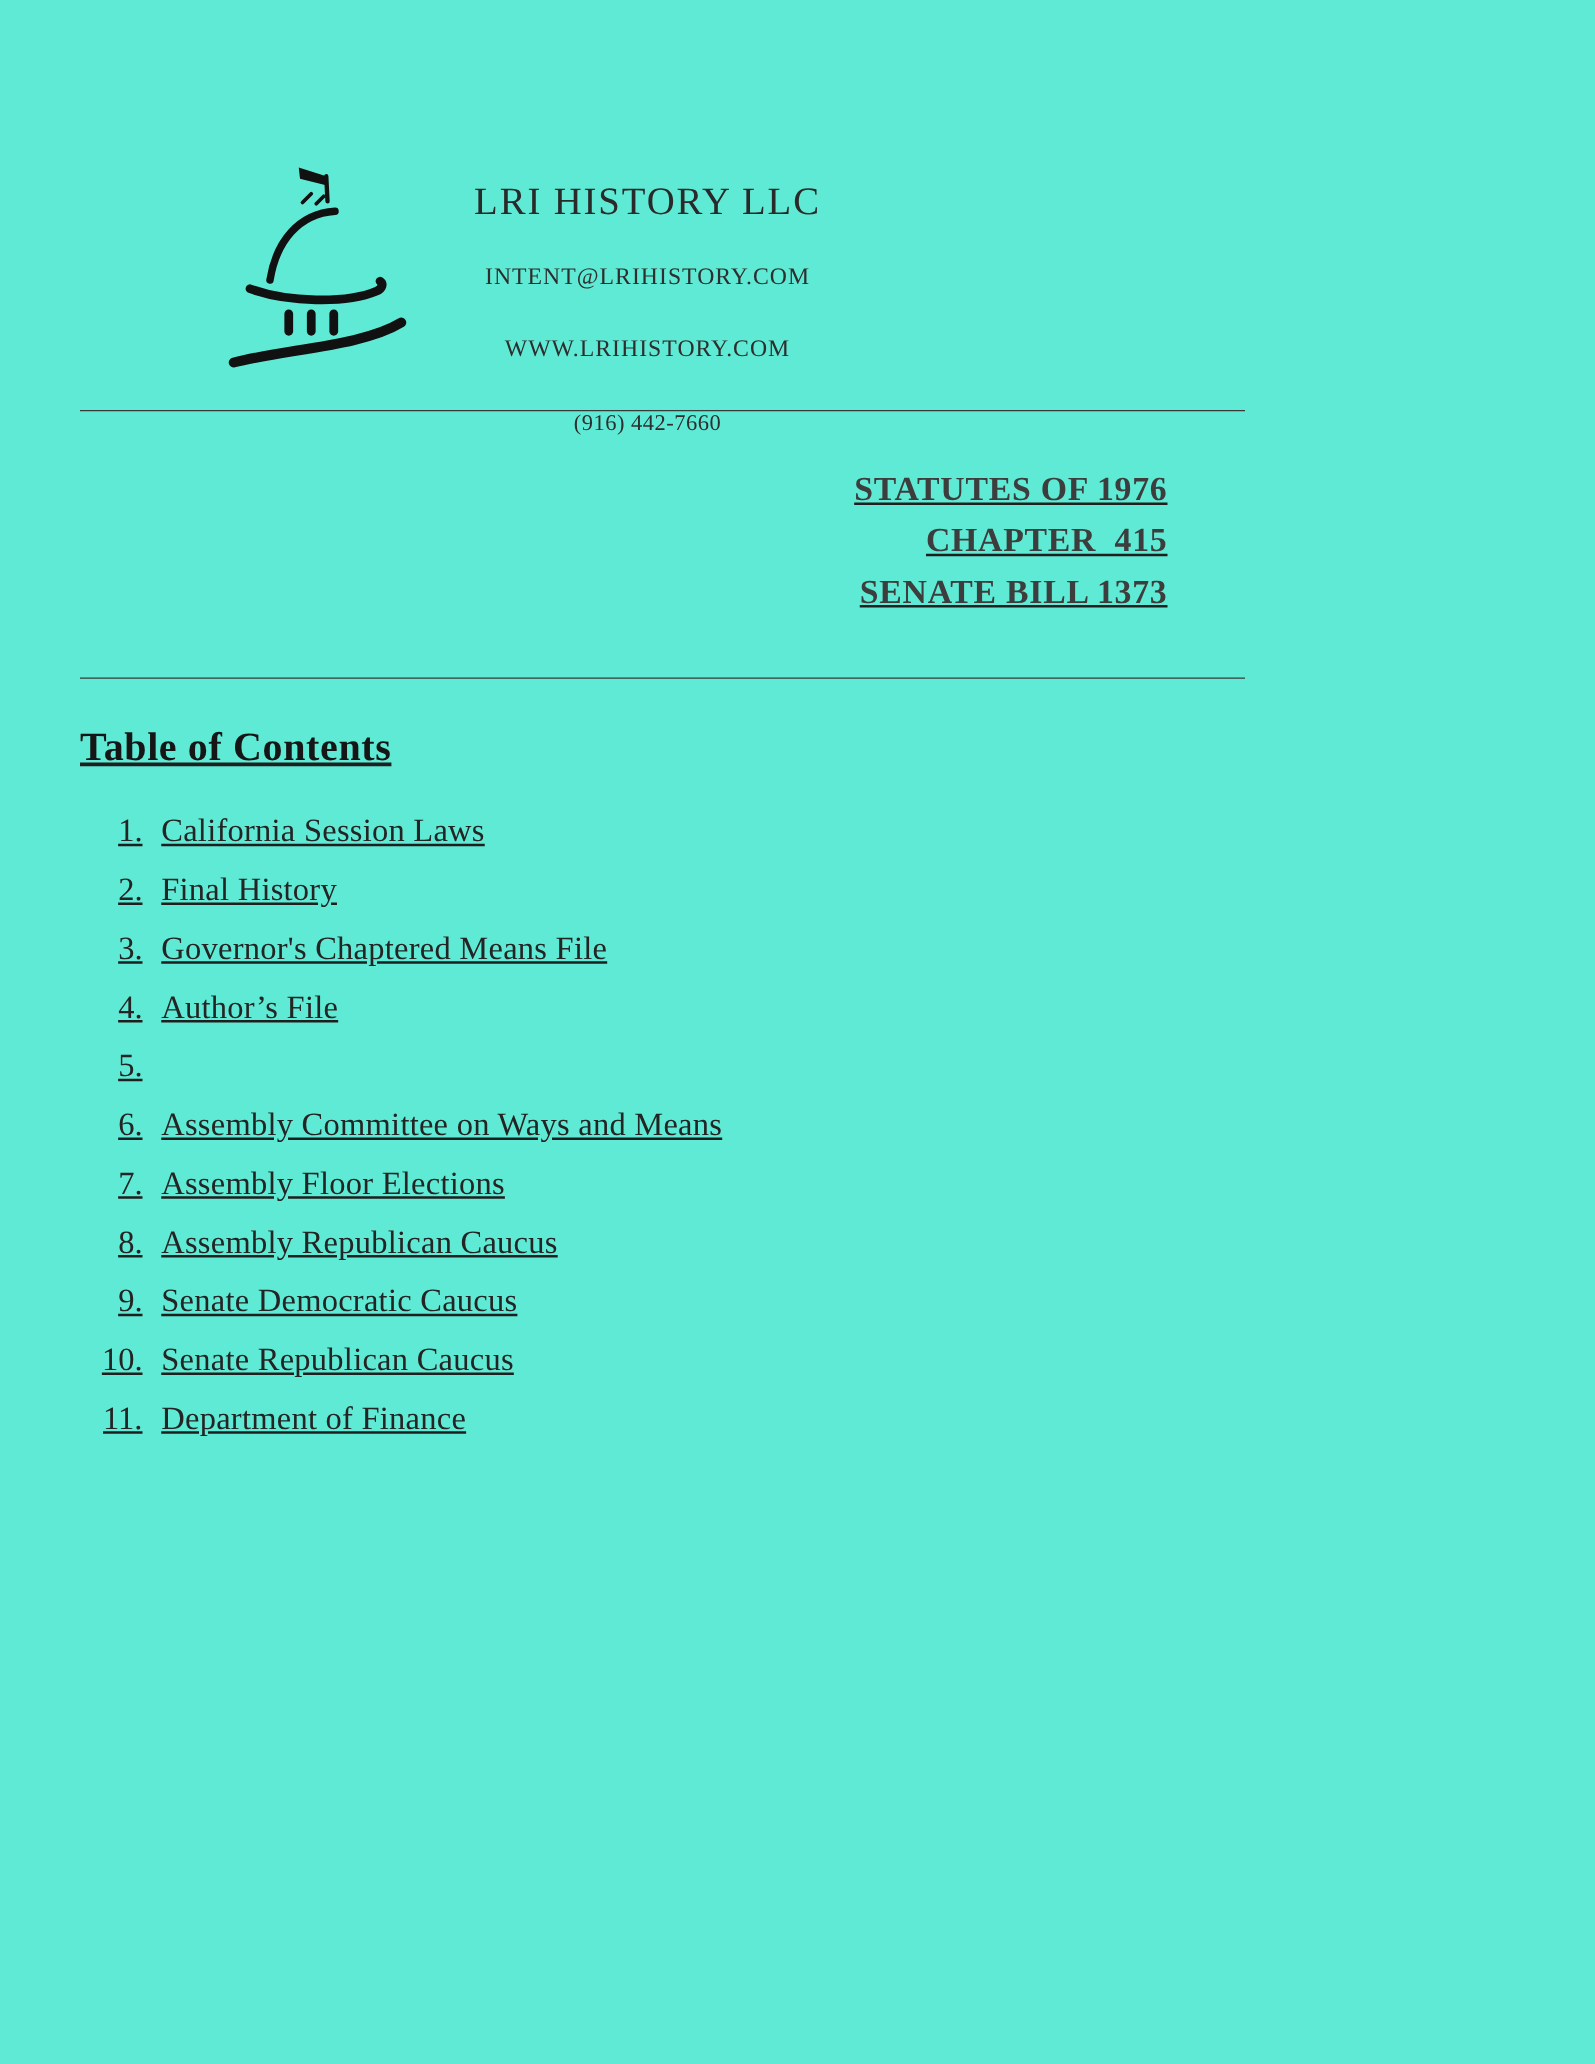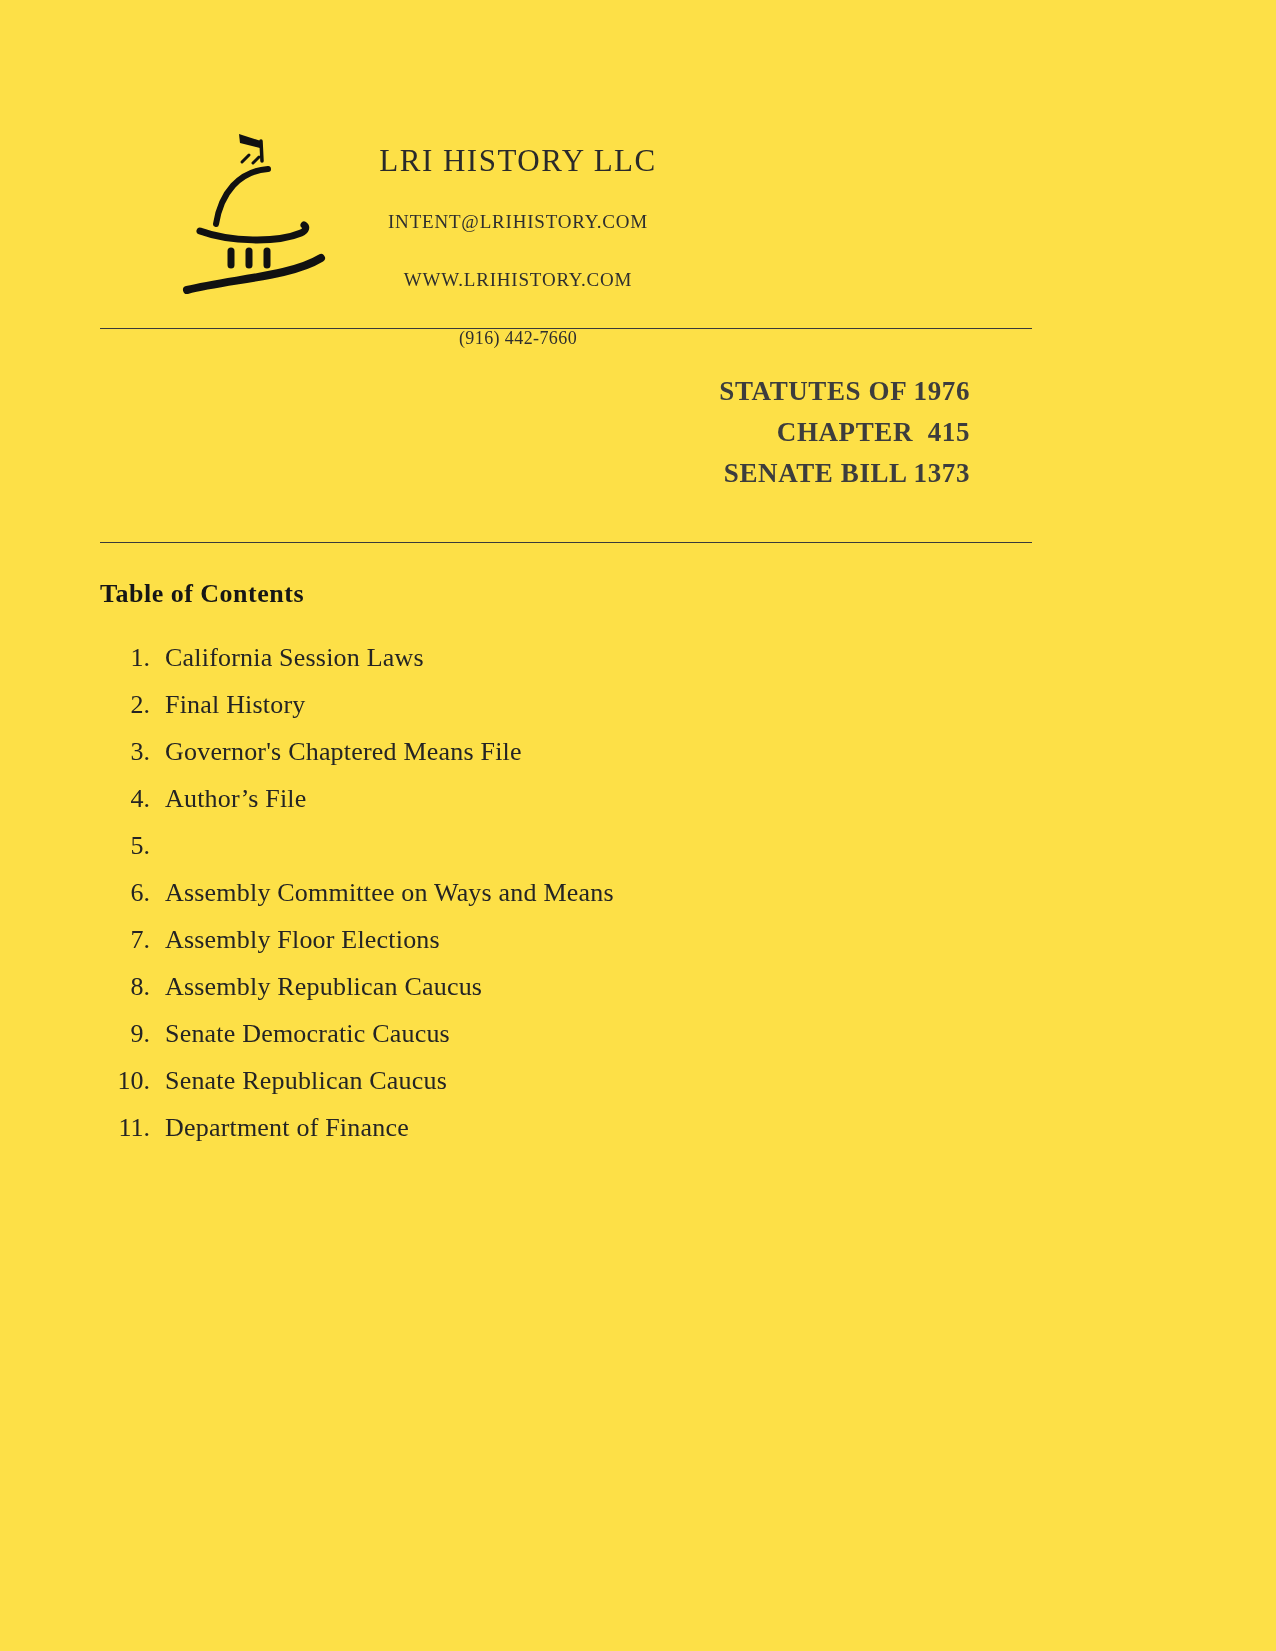--- a/index.html
+++ b/index.html
@@ -5,30 +5,31 @@
   html, body {
     margin: 0;
     padding: 0;
     background: #ffffff;
   }
   .page {
     position: relative;
     width: 1276px;
     height: 1651px;
     margin: 0 auto;
-    background: #fde047;
+    background: #5eead4;
     font-family: "Liberation Serif", "DejaVu Serif", serif;
     color: #1f1f1f;
     overflow: hidden;
     box-sizing: border-box;
     padding: 125px 0 0 0;
   }
   .content {
     width: 932px;
-    margin-left: 100px;
+    margin-left: 64px;
+    text-decoration: underline;
   }
 
   
   .letterhead {
     display: flex;
     align-items: flex-start;
     margin-left: 175px;
     height: 175px;
   }
   .logo {
@@ -81,21 +82,21 @@
     font-weight: bold;
     font-size: 27px;
     line-height: 41px;
     color: #3d3d3d;
     letter-spacing: 0.6px;
   }
 
   
   .toc-heading {
     margin: 36px 0 0 0;
-    font-size: 26px;
+    font-size: 32px;
     font-weight: bold;
     color: #161616;
     letter-spacing: 0.5px;
   }
   .toc-list {
     list-style: none;
     margin: 34px 0 0 0;
     padding: 0;
   }
   .toc-item {

